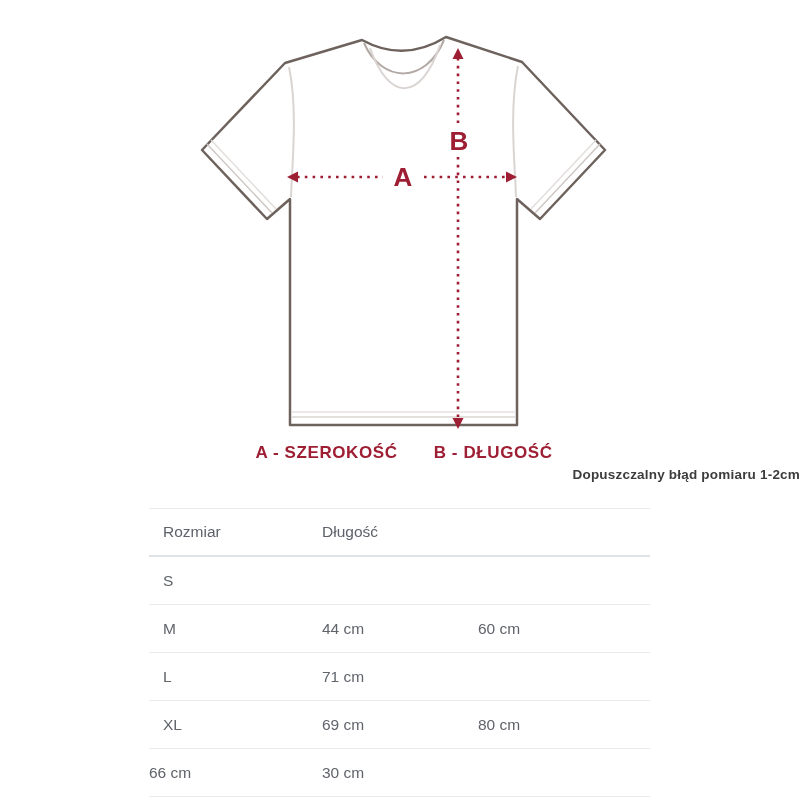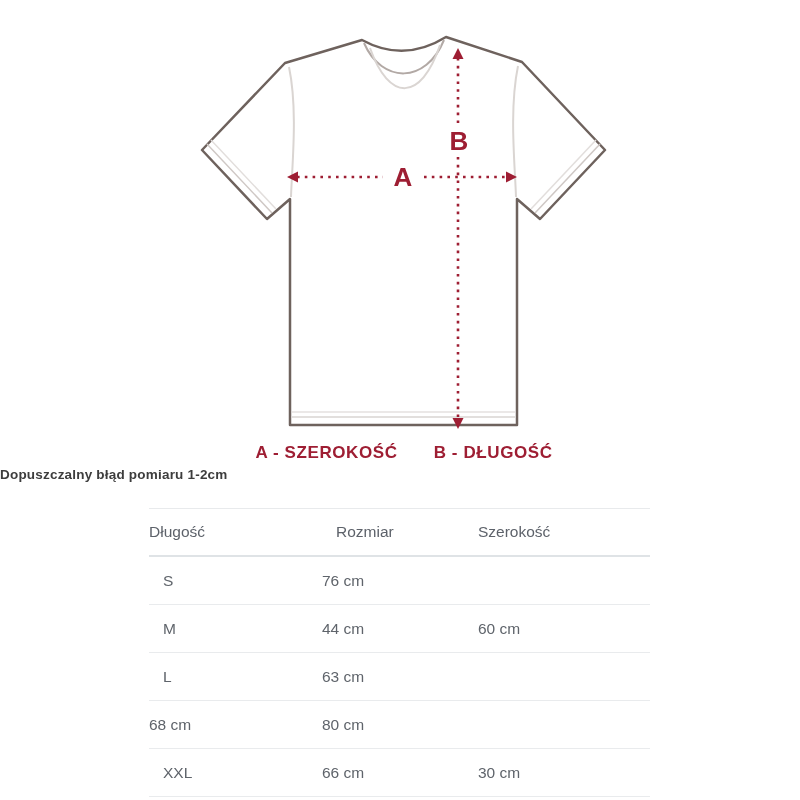--- a/index.html
+++ b/index.html
@@ -15,21 +15,21 @@
   .legend {
     position:absolute; left:0; top:443px; width:800px;
     display:flex; justify-content:center; gap:36px;
     transform:translateX(4px);
   }
   .legend span {
     color:#9e1e33; font-size:17px; font-weight:bold; letter-spacing:0.6px;
     white-space:nowrap;
   }
   .note {
-    position:absolute; left:0; top:467px; width:800px; text-align:left;
+    position:absolute; left:0; top:467px; width:800px; text-align:right;
     color:#3d3d3d; font-size:13.5px; font-weight:bold; letter-spacing:0.2px;
   }
 
   .size-table {
     position:absolute; left:149px; top:508px; width:501px;
     border-top:1px solid #e8eaec;
     color:#5f646b; font-size:15.5px;
   }
   .t-row {
     display:grid; grid-template-columns:173px 156px 1fr;
@@ -85,41 +85,39 @@
   </div>
 
   <div class="legend">
     <span>A - SZEROKOŚĆ</span>
     <span>B - DŁUGOŚĆ</span>
   </div>
   <div class="note">Dopuszczalny błąd pomiaru 1-2cm</div>
 
   <div class="size-table">
     <div class="t-row head">
+      <div class="t-cell first">Rozmiar</div>
       <div class="t-cell">Długość</div>
-      <div class="t-cell first">Rozmiar</div>
-      <div class="t-cell">Szerokość</div>
     </div>
     <div class="t-row">
       <div class="t-cell first">S</div>
-      <div class="t-cell">76 cm</div>
     </div>
     <div class="t-row">
       <div class="t-cell first">M</div>
       <div class="t-cell">44 cm</div>
       <div class="t-cell">60 cm</div>
     </div>
     <div class="t-row">
       <div class="t-cell first">L</div>
-      <div class="t-cell">63 cm</div>
+      <div class="t-cell">71 cm</div>
     </div>
     <div class="t-row">
-      <div class="t-cell">68 cm</div>
+      <div class="t-cell first">XL</div>
+      <div class="t-cell">69 cm</div>
       <div class="t-cell">80 cm</div>
     </div>
     <div class="t-row">
-      <div class="t-cell first">XXL</div>
       <div class="t-cell">66 cm</div>
       <div class="t-cell">30 cm</div>
     </div>
   </div>
 
 </div>
 
 </body></html>

